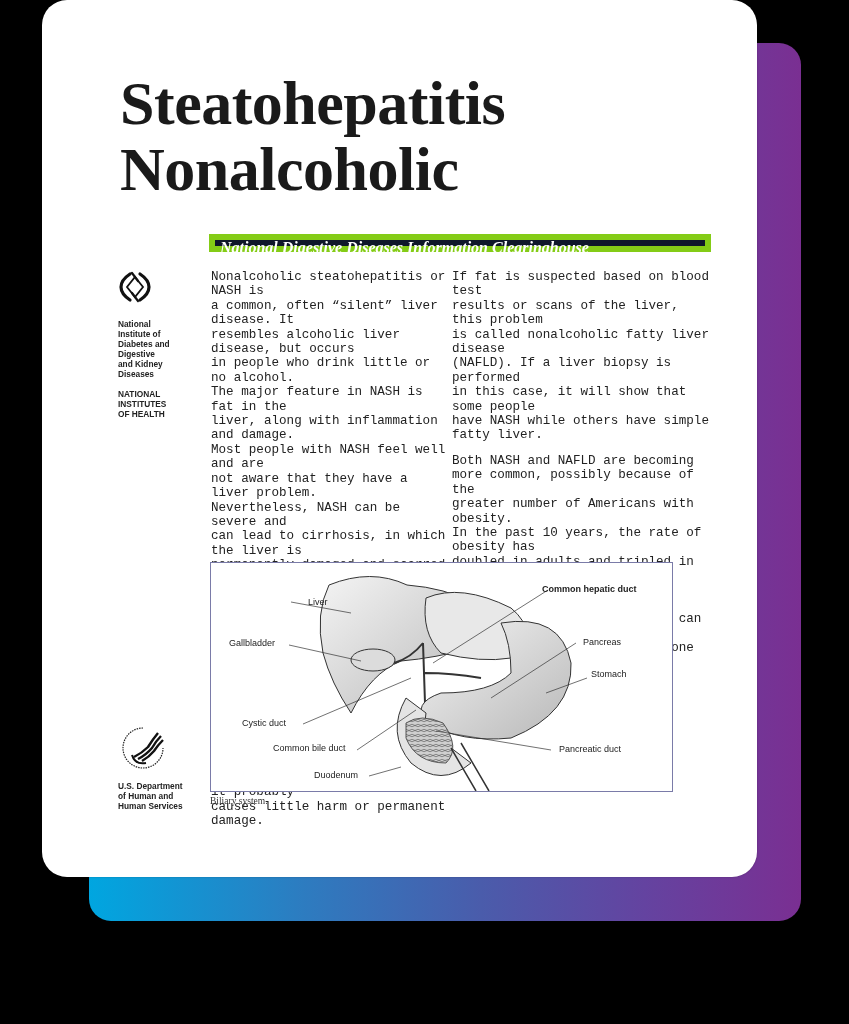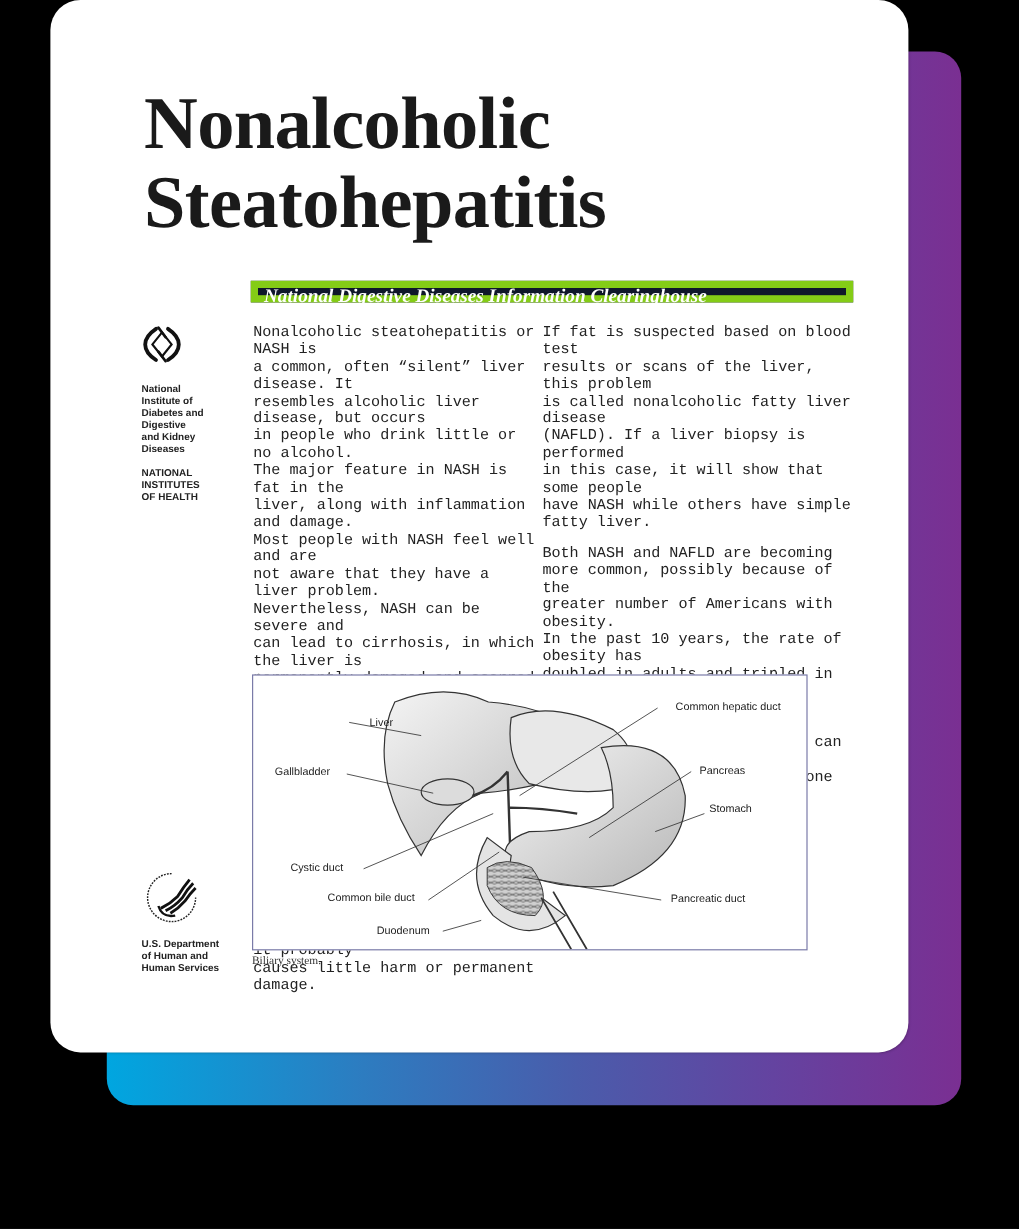--- a/index.html
+++ b/index.html
@@ -69,22 +69,22 @@
     }
   </style>
 </head>
 <body>
 
 <div class="backdrop"></div>
 
 <div class="card"></div>
 
 <h1 class="title">
+  <span>Steatohepatitis</span>
   <span>Nonalcoholic</span>
-  <span>Steatohepatitis</span>
 </h1>
 
 <div class="banner">National Digestive Diseases Information Clearinghouse</div>
 
 <div class="side-org">
   <svg class="niddk-logo" viewBox="0 0 34 34">
     <path d="M12 4 Q3 10 3 17 Q3 24 12 30" fill="none" stroke="#111" stroke-width="3.2" stroke-linecap="round"></path>
     <path d="M22 4 Q31 10 31 17 Q31 24 22 30" fill="none" stroke="#111" stroke-width="3.2" stroke-linecap="round"></path>
     <path d="M17 7 L25 17 L17 27 L9 17 Z" fill="none" stroke="#111" stroke-width="1.8"></path>
     <path d="M14 3 L20 11" stroke="#111" stroke-width="2.2" stroke-linecap="round"></path>
@@ -184,21 +184,21 @@
       <line x1="365" y1="80" x2="280" y2="135"></line>
       <line x1="376" y1="115" x2="335" y2="130"></line>
       <line x1="340" y1="187" x2="225" y2="168"></line>
     </g>
   </svg>
   <div class="lbl" style="left:58px; top:34px;padding-left:39px;">Liver</div>
   <div class="lbl" style="left:18px; top:75px;">Gallbladder</div>
   <div class="lbl" style="left:31px; top:155px;">Cystic duct</div>
   <div class="lbl" style="left:62px; top:180px;">Common bile duct</div>
   <div class="lbl" style="left:103px; top:207px;">Duodenum</div>
-  <div class="lbl" style="left:352px; top:21px;">Common hepatic duct</div>
+  <div class="lbl" style="left:331px; top:21px;font-weight:bold;">Common hepatic duct</div>
   <div class="lbl" style="left:372px; top:74px;">Pancreas</div>
   <div class="lbl" style="left:380px; top:106px;">Stomach</div>
   <div class="lbl" style="left:348px; top:181px;">Pancreatic duct</div>
 </div>
 
 <div class="caption">Biliary system.</div>
 
 <div class="hhs">
   <svg class="hhs-logo" viewBox="0 0 46 46">
     <path d="M23 3 A20 20 0 1 0 43 23" fill="none" stroke="#222" stroke-width="1.2" stroke-dasharray="1.5 1"></path>

